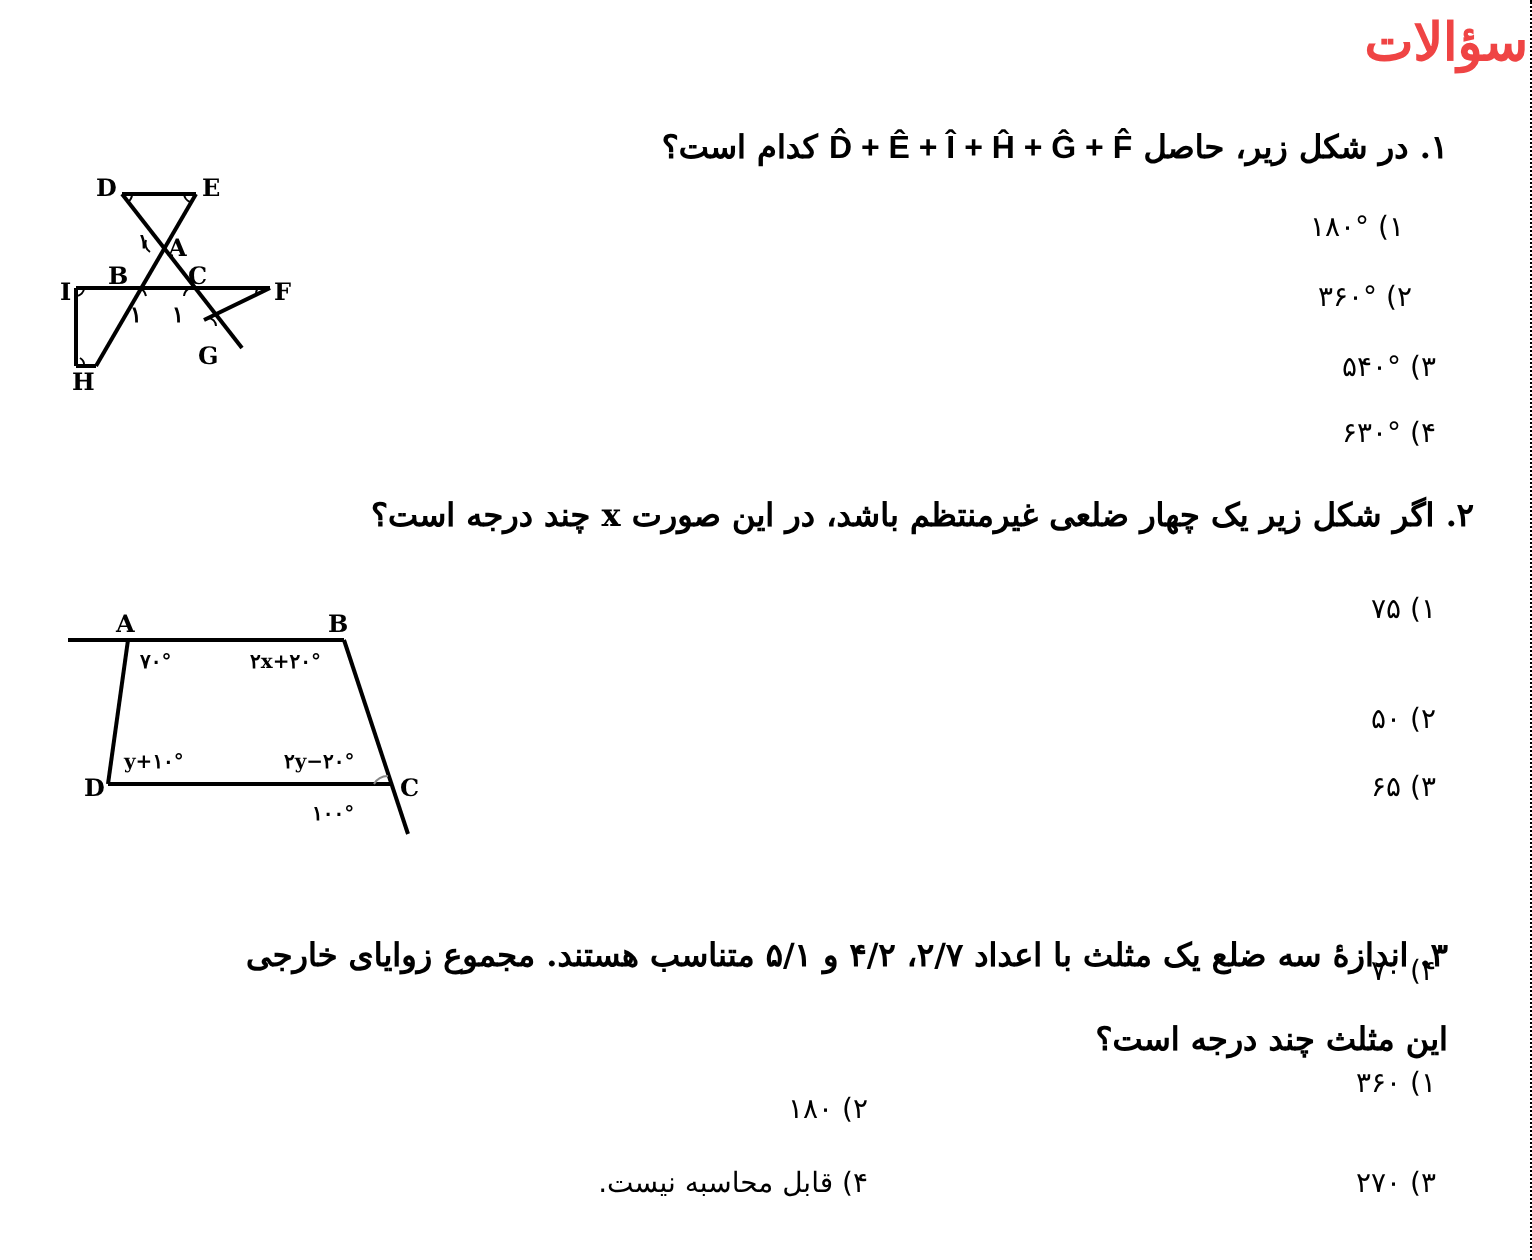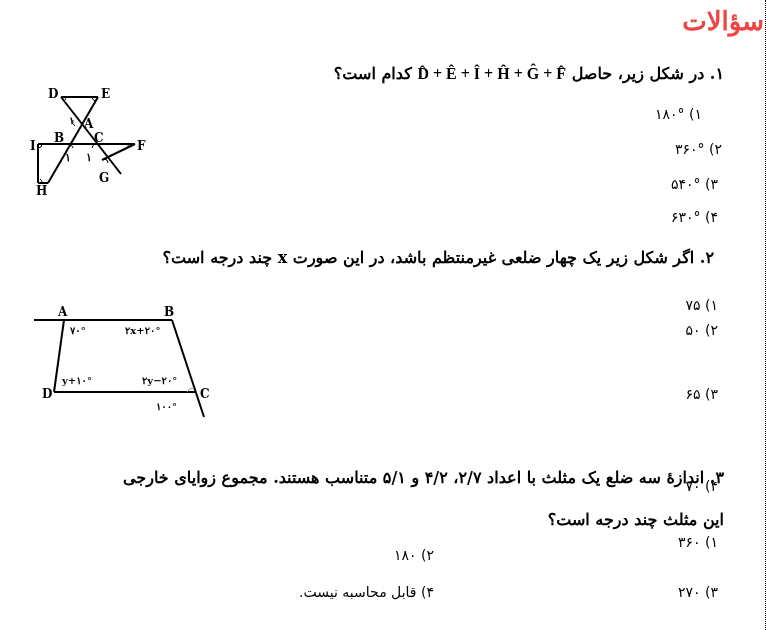--- a/index.html
+++ b/index.html
@@ -15,41 +15,41 @@
     .title {
       right: 2px; top: 6px; color: #ef4444; font-weight: bold; font-size: 26px;
       font-family: "DejaVu Serif", serif;
     }
     .q {
       font-size: 16px; font-weight: bold; font-family: "DejaVu Serif", serif;
     }
     .opt { font-size: 14px; font-family: "DejaVu Sans", sans-serif; }
     .fig { position: absolute; }
     .fig text { font-family: "DejaVu Serif", serif; font-weight: bold; }
-    .hat { font-family: Liberation Serif, serif; font-weight: bold; }
+    .hat { font-family: Liberation Sans, sans-serif; font-weight: bold; }
   </style>
 </head>
 <body>
 
 <div class="page-edge"></div>
 
 <div class="rtl title">سؤالات</div>
 
 <div class="rtl q" style="right:42px; top:64px;">
   <span>۱.</span>
   <span>در شکل زیر، حاصل</span>
   <span class="hat" dir="ltr" style="unicode-bidi:isolate">D̂ + Ê + Î + Ĥ + Ĝ + F̂</span>
   <span>کدام است؟</span>
 </div>
 
 <div class="rtl opt" style="right:64px; top:106px;">
   <span>۱)</span>
   <span>۱۸۰°</span>
 </div>
-<div class="rtl opt" style="right:44px; top:141px;">
+<div class="rtl opt" style="right:60px; top:141px;">
   <span>۲)</span>
   <span>۳۶۰°</span>
 </div>
 <div class="rtl opt" style="right:48px; top:176px;">
   <span>۳)</span>
   <span>۵۴۰°</span>
 </div>
 <div class="rtl opt" style="right:48px; top:209px;">
   <span>۴)</span>
   <span>۶۳۰°</span>
@@ -83,30 +83,30 @@
   <text x="66" y="58" font-size="12">C</text>
   <text x="2" y="66" font-size="12">I</text>
   <text x="109" y="66" font-size="12">F</text>
   <text x="8" y="111" font-size="12">H</text>
   <text x="71" y="98" font-size="12">G</text>
   <text x="41" y="40" font-size="10">۱</text>
   <text x="37" y="77" font-size="11">۱</text>
   <text x="58" y="77" font-size="11">۱</text>
 </svg>
 
-<div class="rtl q" style="right:52px; top:248px;text-align:right;">
+<div class="rtl q" style="right:29px; top:248px;text-align:right;">
   <span>۲.</span>
   <span>اگر شکل زیر یک چهار ضلعی غیرمنتظم باشد، در این صورت x چند درجه است؟</span>
 </div>
 
 <div class="rtl opt" style="right:48px; top:297px;">
   <span>۱)</span>
   <span>۷۵</span>
 </div>
-<div class="rtl opt" style="right:48px; top:322px;">
+<div class="rtl opt" style="right:48px; top:352px;">
   <span>۲)</span>
   <span>۵۰</span>
 </div>
 <div class="rtl opt" style="right:48px; top:386px;">
   <span>۳)</span>
   <span>۶۵</span>
 </div>
 <div class="rtl opt" style="right:48px; top:430px;margin-top:48px;">
   <span>۴)</span>
   <span>۷۰</span>

